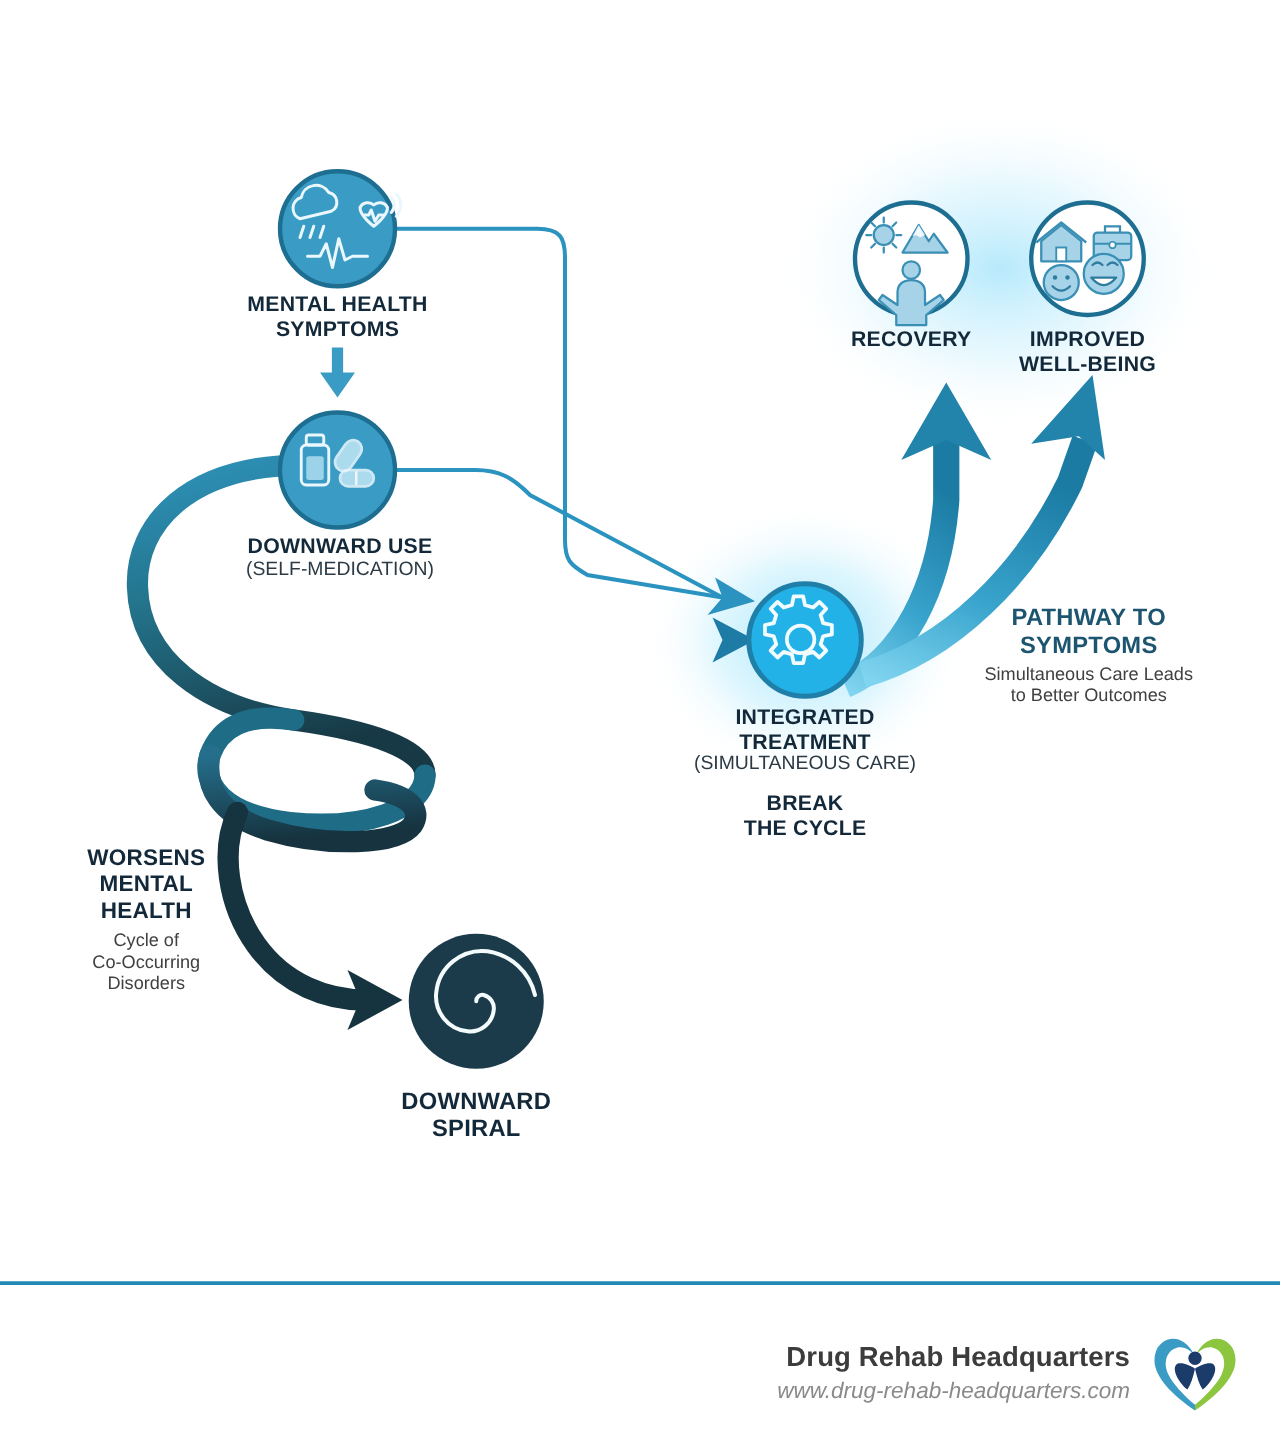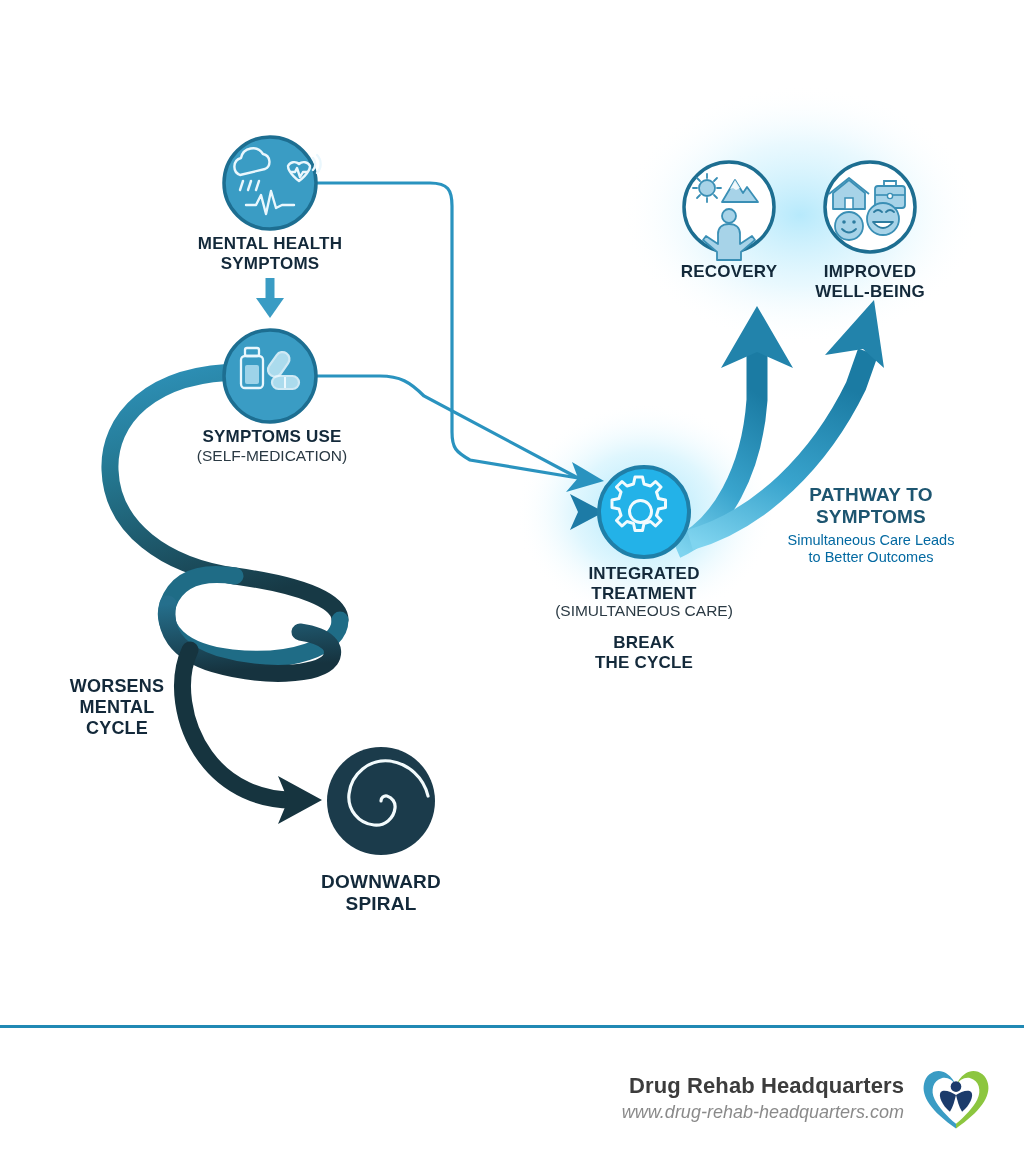--- a/index.html
+++ b/index.html
@@ -16,21 +16,21 @@
   .label {
     position:absolute;
     text-align:center;
     color:#13293a;
     line-height:1.18;
     white-space:pre-line;
   }
   .lbl-main { font-weight:bold; font-size:17px; letter-spacing:0.2px; }
   .lbl-sub  { font-weight:normal; font-size:15.5px; color:#2b3a44; }
   .lbl-big  { font-weight:bold; font-size:19px; color:#1d5570; letter-spacing:0.2px; }
-  .lbl-note { font-weight:normal; font-size:14.5px; color:#0369a1; }
+  .lbl-note { font-weight:normal; font-size:14.5px; color:#404040; }
 
   
   .footer-divider {
     position:absolute; left:0; top:1025px; width:1024px; height:3px;
     background:#2089b4;
   }
   .footer-wrap {
     position:absolute; left:0; top:1045px; width:1024px; height:105px;
     display:flex; align-items:center; justify-content:flex-end;
     padding-right:30px;
@@ -238,40 +238,43 @@
                a 19 19 0 0 1 -21 17
                a 28 28 0 0 1 -25 -31
                a 37 37 0 0 1 41 -33
                a 46 46 0 0 1 38 35" fill="none" stroke="#f3fbfd" stroke-width="3.2" stroke-linecap="round"></path>
     </g>
   </svg>
 
   <div class="label lbl-main" style="left:170px; top:234px; width:200px;">MENTAL HEALTH
 SYMPTOMS</div>
 
-  <div class="label lbl-main" style="left:172px; top:427px; width:200px;">SYMPTOMS USE</div>
+  <div class="label lbl-main" style="left:172px; top:427px; width:200px;">DOWNWARD USE</div>
   <div class="label lbl-sub" style="left:172px; top:447px; width:200px;">(SELF-MEDICATION)</div>
 
   <div class="label lbl-main" style="left:544px; top:564px; width:200px;">INTEGRATED
 TREATMENT</div>
   <div class="label lbl-sub" style="left:534px; top:602px; width:220px;">(SIMULTANEOUS CARE)</div>
   <div class="label lbl-main" style="left:544px; top:633px; width:200px;">BREAK
 THE CYCLE</div>
 
   <div class="label lbl-main" style="left:649px; top:262px; width:160px;">RECOVERY</div>
 
   <div class="label lbl-main" style="left:790px; top:262px; width:160px;">IMPROVED
 WELL-BEING</div>
 
   <div class="label lbl-main" style="left:281px; top:871px; width:200px; font-size:19px;">DOWNWARD
 SPIRAL</div>
 
   <div class="label lbl-main" style="left:36px; top:676px; width:162px; font-size:18px;">WORSENS
 MENTAL
-CYCLE</div>
+HEALTH</div>
+  <div class="label lbl-note" style="left:36px; top:745px; width:162px;">Cycle of
+Co-Occurring
+Disorders</div>
 
   <div class="label lbl-big" style="left:768px; top:484px; width:206px;">PATHWAY TO
 SYMPTOMS</div>
   <div class="label lbl-note" style="left:758px; top:532px; width:226px;">Simultaneous Care Leads
 to Better Outcomes</div>
 
   <div class="footer-divider"></div>
   <div class="footer-wrap">
     <div class="footer-text">
       <div class="footer-title">Drug Rehab Headquarters</div>

